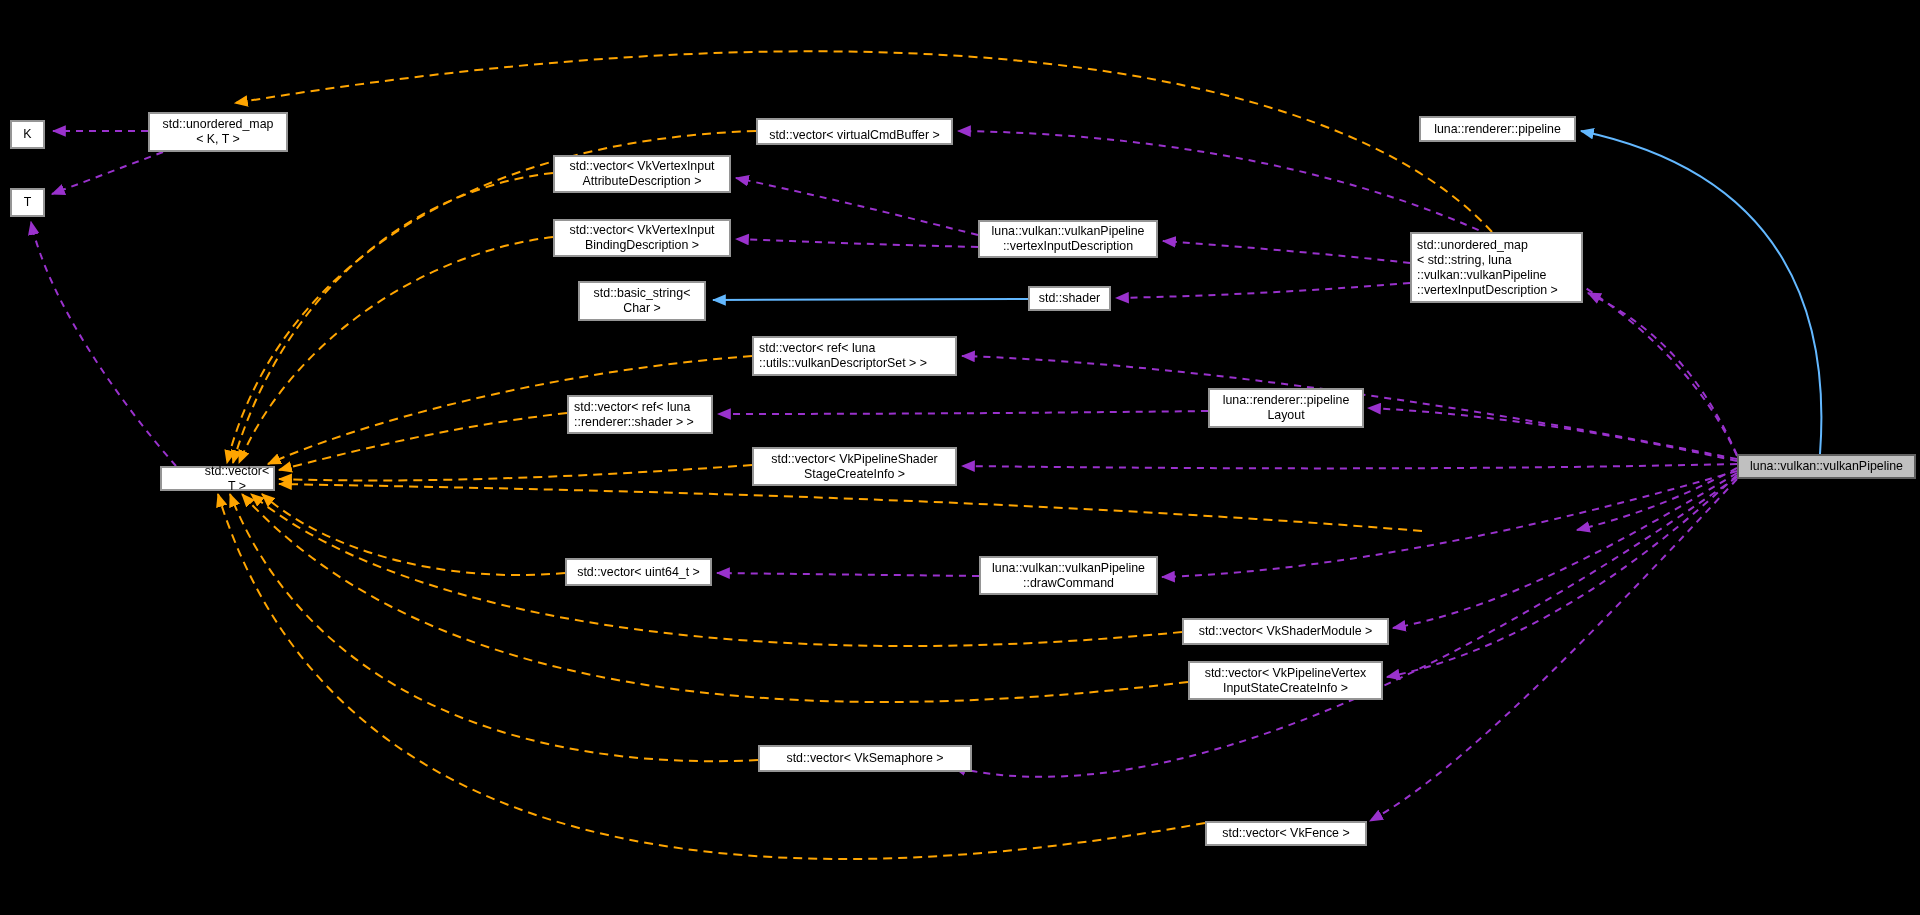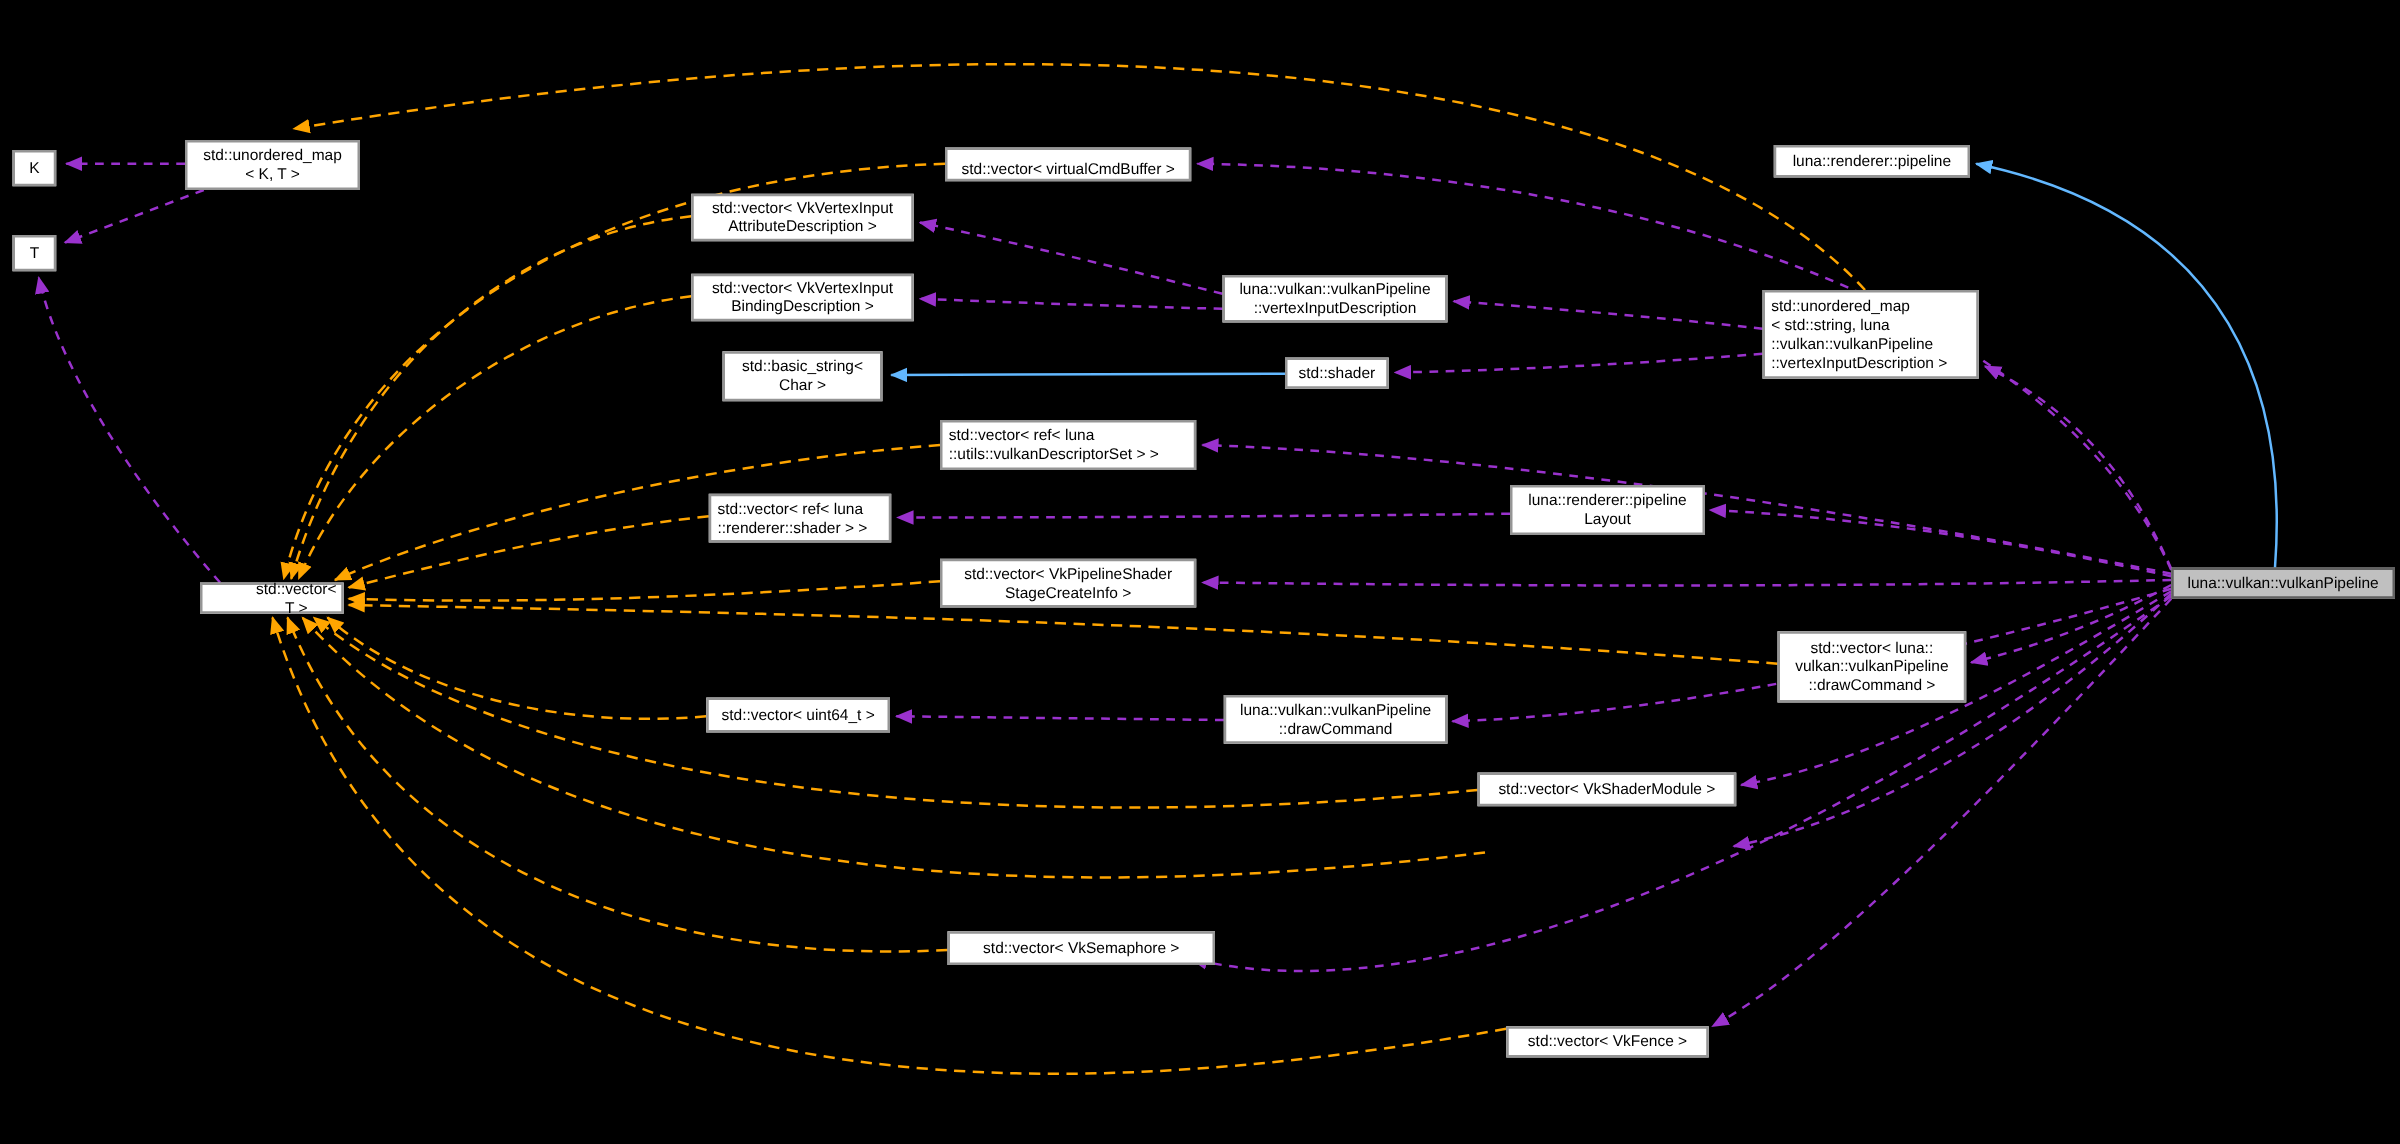--- a/index.html
+++ b/index.html
@@ -135,34 +135,33 @@
   <div class="node" style="left:752px;top:447px;width:205px;height:39px;justify-content:center;">
     <span>std::vector&lt; VkPipelineShader
 StageCreateInfo &gt;</span>
   </div>
   <div class="node" style="left:160px;top:466px;width:115px;height:25px;padding-left:39px;">
     <span>std::vector&lt; T &gt;</span>
   </div>
   <div class="node main" style="left:1737px;top:454px;width:179px;height:25px;">
     <span>luna::vulkan::vulkanPipeline</span>
   </div>
-  <div class="node" style="left:1422px;top:505px;width:151px;height:57px;">
-    <span>std::vector&lt; luna::
-vulkan::vulkanPipeline
-::drawCommand &gt;</span>
-  </div>
   <div class="node" style="left:565px;top:558px;width:147px;height:28px;">
     <span>std::vector&lt; uint64_t &gt;</span>
   </div>
   <div class="node" style="left:979px;top:556px;width:179px;height:39px;">
     <span>luna::vulkan::vulkanPipeline
 ::drawCommand</span>
   </div>
   <div class="node" style="left:1182px;top:618px;width:207px;height:27px;justify-content:center;">
     <span>std::vector&lt; VkShaderModule &gt;</span>
+  </div>
+  <div class="node" style="left:1188px;top:661px;width:195px;height:39px;">
+    <span>std::vector&lt; VkPipelineVertex
+InputStateCreateInfo &gt;</span>
   </div>
   <div class="node" style="left:758px;top:745px;width:214px;height:27px;">
     <span>std::vector&lt; VkSemaphore &gt;</span>
   </div>
   <div class="node" style="left:1205px;top:805px;width:162px;height:25px;margin-top:16px;">
     <span>std::vector&lt; VkFence &gt;</span>
   </div>
 
 </div>
 

